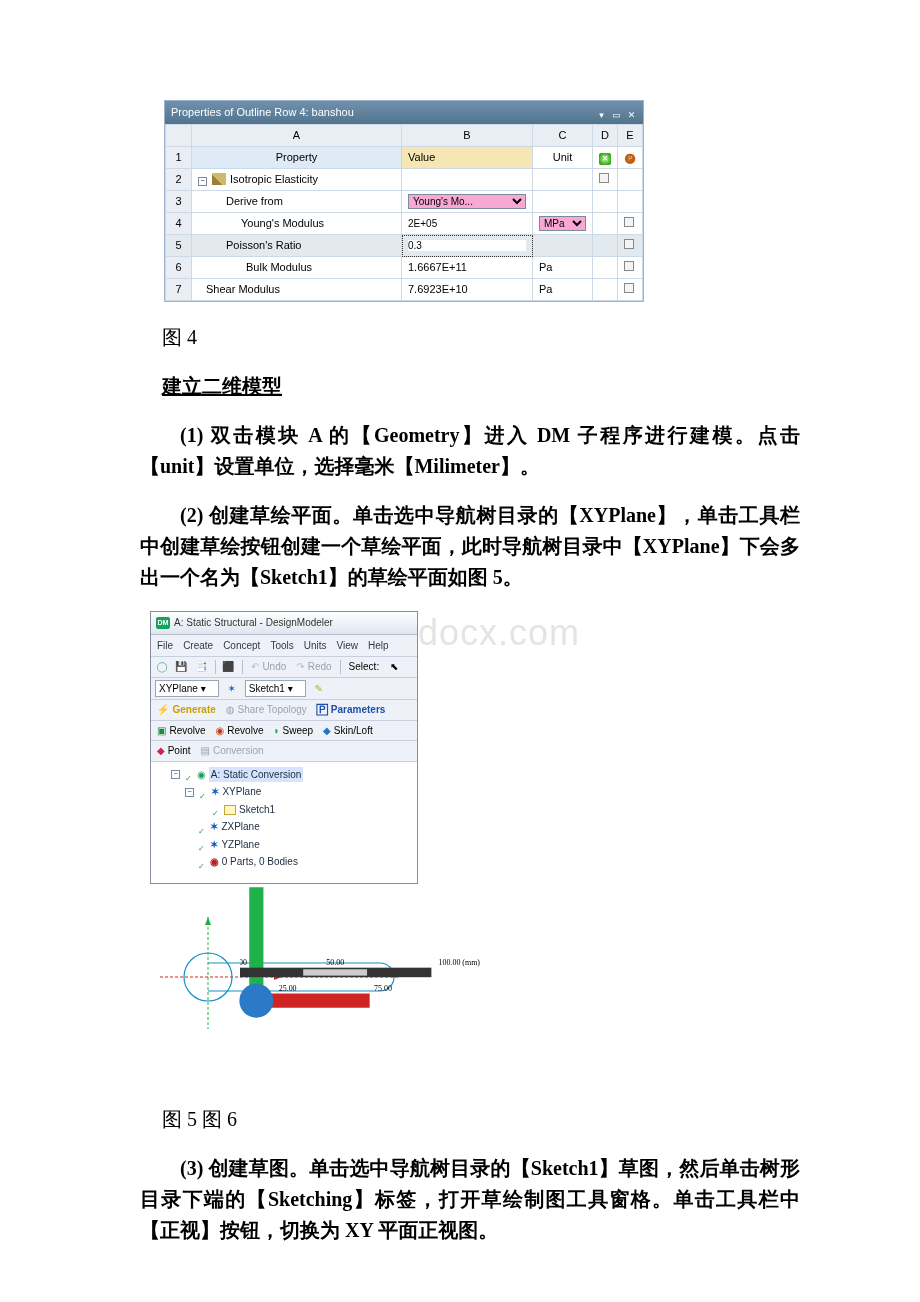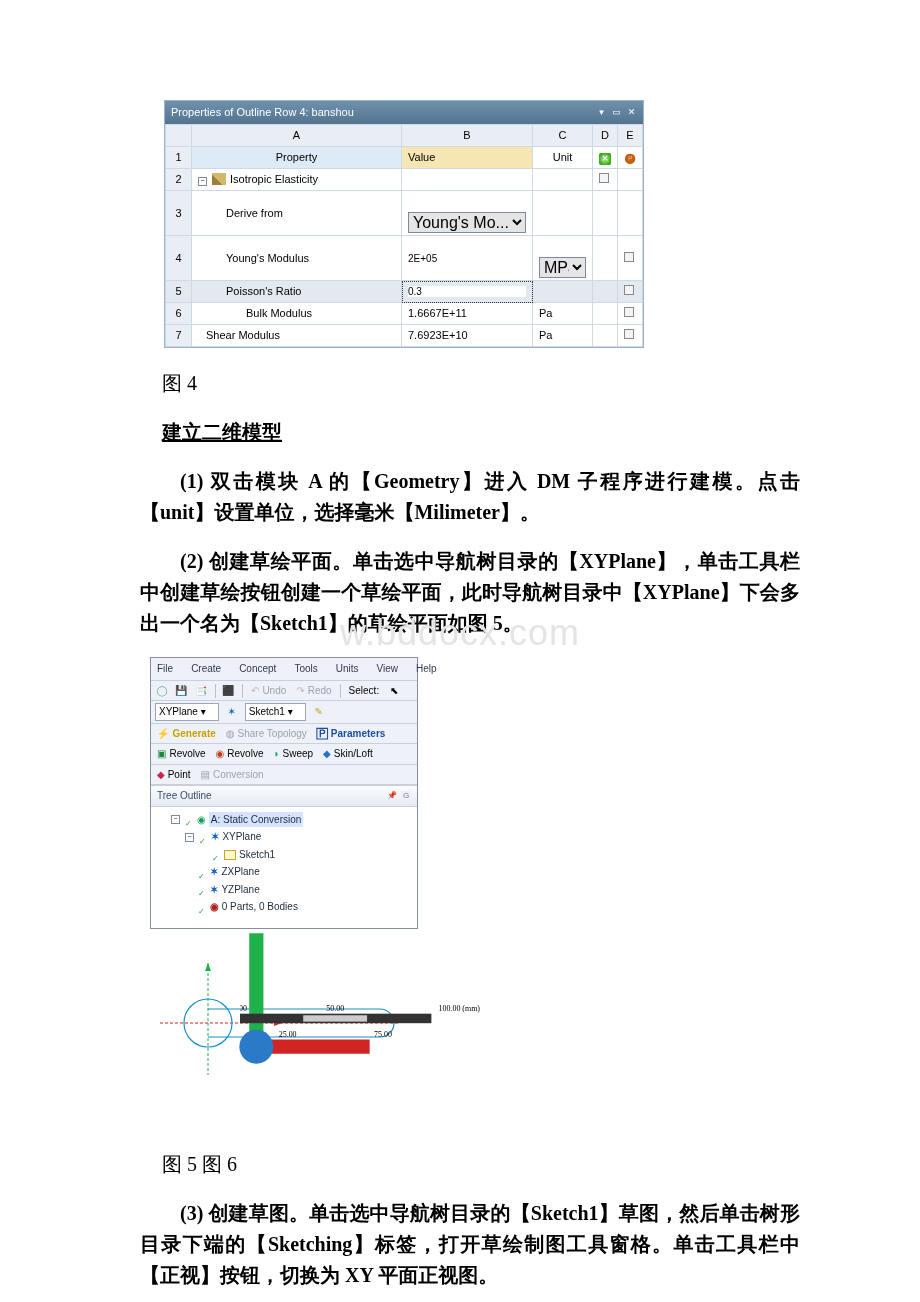--- a/index.html
+++ b/index.html
@@ -20,21 +20,21 @@
     border: 1px solid #9cb2c6;
     background: #eef4f8;
     font-family: Tahoma, Segoe UI, sans-serif;
     font-size: 11px;
   }
   .props-titlebar {
     background: linear-gradient(#6f91ad, #53748f);
     color: #fff;
     padding: 3px 6px;
     display: flex;
-    align-items: center;
+    align-items: flex-end;
     justify-content: space-between;
   }
   .props-titlebar .wbtns { display: flex; gap: 4px; }
   .wbtn {
     width: 11px; height: 11px;
     color: #fff; font-size: 9px;
     display: inline-flex; align-items: center; justify-content: center;
   }
   .props-table { width: 100%; border-collapse: collapse; }
   .props-table th, .props-table td {
@@ -53,23 +53,22 @@
   .props-table .rownum {
     width: 26px;
     background: #e8eef4;
     text-align: center;
   }
   .props-table .colA { width: 210px; }
   .props-table .colC { width: 60px; }
   .props-table .colD, .props-table .colE { width: 18px; text-align: center; }
   .props-table tr.sel td { background: #e2e9ef; }
   .props-select {
-    border: 1px solid #7a8aa0; font-size: 16px; width: 100%;
-    background: #e5e5e5;
-    margin-top: 19px;
+    border: 1px solid #7a8aa0; font-size: 10px; width: 100%;
+    background: #f9a8d4;
   }
   .props-input {
     border: none; font-size: 10px; width: 100%;
     background: #fff;
   }
   .checkbox-sq {
     width: 10px; height: 10px; border: 1px solid #888;
     display: inline-block; background: #f4f4f4;
   }
   .ico-x {
@@ -126,21 +125,21 @@
   }
   .dm-title .ico-dm {
     width: 14px; height: 12px; background: #18a060; border-radius: 2px;
     color: #fff; font-size: 7px; display: inline-flex; align-items: center; justify-content: center;
     font-weight: bold;
   }
   .dm-menu {
     background: #eef2f8;
     border-bottom: 1px solid #c7d0dc;
     padding: 3px 6px;
-    display: flex; gap: 18px;
+    display: flex; gap: 10px;
     color: #2f3a4c;
   }
   .dm-toolbar {
     background: #eef2f8;
     border-bottom: 1px solid #c7d0dc;
     padding: 2px 4px;
     display: flex; align-items: center; gap: 6px;
     flex-wrap: wrap;
   }
   .tb-btn {
@@ -250,21 +249,21 @@
       <tr>
         <td class="rownum">3</td>
         <td style="padding-left:34px">Derive from</td>
         <td><select class="props-select"><option>Young's Mo...</option></select></td>
         <td></td>
           <td></td>
           <td></td>
       </tr>
       <tr>
         <td class="rownum">4</td>
-        <td style="padding-left:34px">Young's Modulus</td>
+        <td style="padding-left:49px">Young's Modulus</td>
         <td class="val"><input class="props-input" value="2E+05" style=""></td>
         <td><select class="props-select"><option>MPa</option></select></td>
         <td></td>
         <td><span class="checkbox-sq"></span></td>
       </tr>
       <tr class="sel">
         <td class="rownum">5</td>
         <td style="padding-left:34px">Poisson's Ratio</td>
         <td class="val dotted"><input class="props-input" value="0.3" style=""></td>
         <td></td>
@@ -295,20 +294,24 @@
 
 <div class="h-bold">建立二维模型</div>
 
 <p class="doc">(1) 双击模块 A 的【Geometry】进入 DM 子程序进行建模。点击【unit】设置单位，选择毫米【Milimeter】。</p>
 <p class="doc">(2) 创建草绘平面。单击选中导航树目录的【XYPlane】，单击工具栏中创建草绘按钮创建一个草绘平面，此时导航树目录中【XYPlane】下会多出一个名为【Sketch1】的草绘平面如图 5。</p>
 
 <div class="watermark">w.bddocx.com</div>
 
 <div class="dm-wrap">
   <div class="dm">
+    <div class="dm-title">
+      <span class="ico-dm">DM</span>
+      <span>A: Static Structural - DesignModeler</span>
+    </div>
     <div class="dm-menu">
       <span>File</span>
       <span>Create</span>
       <span>Concept</span>
       <span>Tools</span>
       <span>Units</span>
       <span>View</span>
       <span>Help</span>
     </div>
     <div class="dm-toolbar">
@@ -360,27 +363,20 @@
           <span style="color:#2873c8">◆</span>
           <span>Skin/Loft</span>
         </span>
     </div>
     <div class="dm-toolbar">
       <span class="tb-btn">
           <span style="color:#c82850">◆</span>
           <span>Point</span>
         </span>
       <span class="tb-btn disabled">▤ <span>Conversion</span></span>
-    </div>
-    <div class="tree-hdr">
-      <span>Tree Outline</span>
-      <span style="display:flex;gap:4px">
-        <span class="pin">📌</span>
-        <span class="pin" style="background:#eef2f8">G</span>
-      </span>
     </div>
     <div class="tree">
       <ul>
         <li>
             <span class="node-box">−</span>
             <span class="chk"></span>
             <span style="color:#15a060">◉</span> 
             <span class="blue-hi">A: Static Conversion</span>
           </li>
         <ul>

